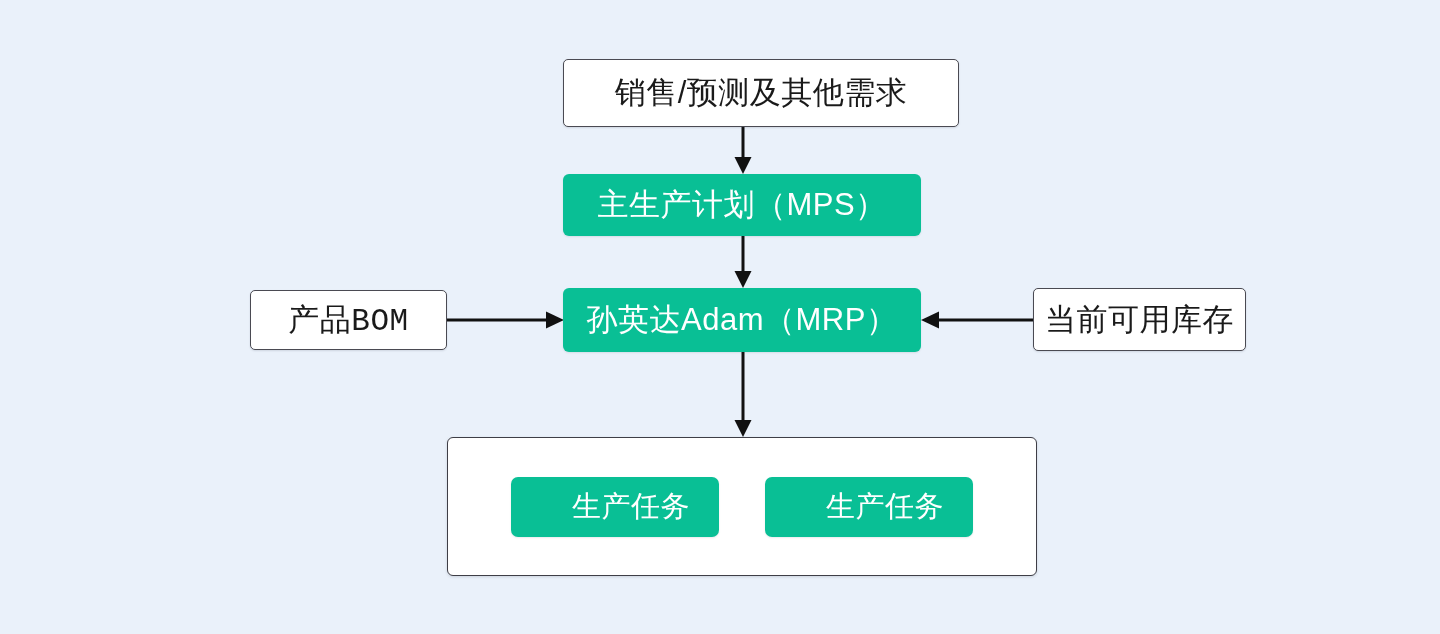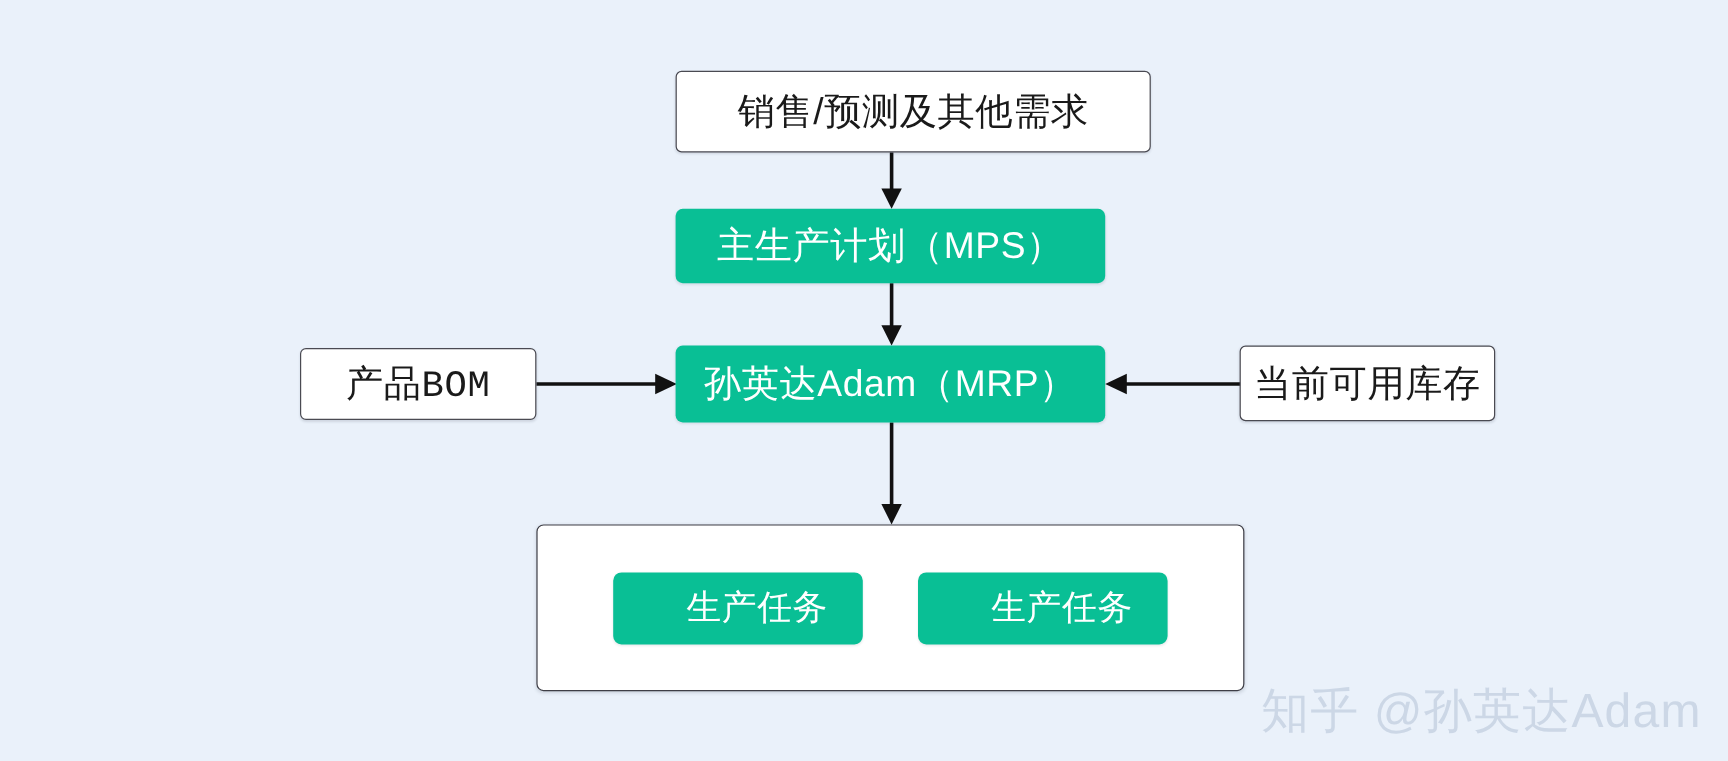--- a/index.html
+++ b/index.html
@@ -145,15 +145,14 @@
   </div>
 
   <div class="node node-green small" style="left:511px; top:477px; width:208px; height:60px;">
     <span>生产任务</span>
   </div>
 
   <div class="node node-green small" style="left:765px; top:477px; width:208px; height:60px;">
     <span>生产任务</span>
   </div>
 
-  <div id="watermark">知乎 @孙英达Adam</div>
 
 </div>
 
 </body></html>

